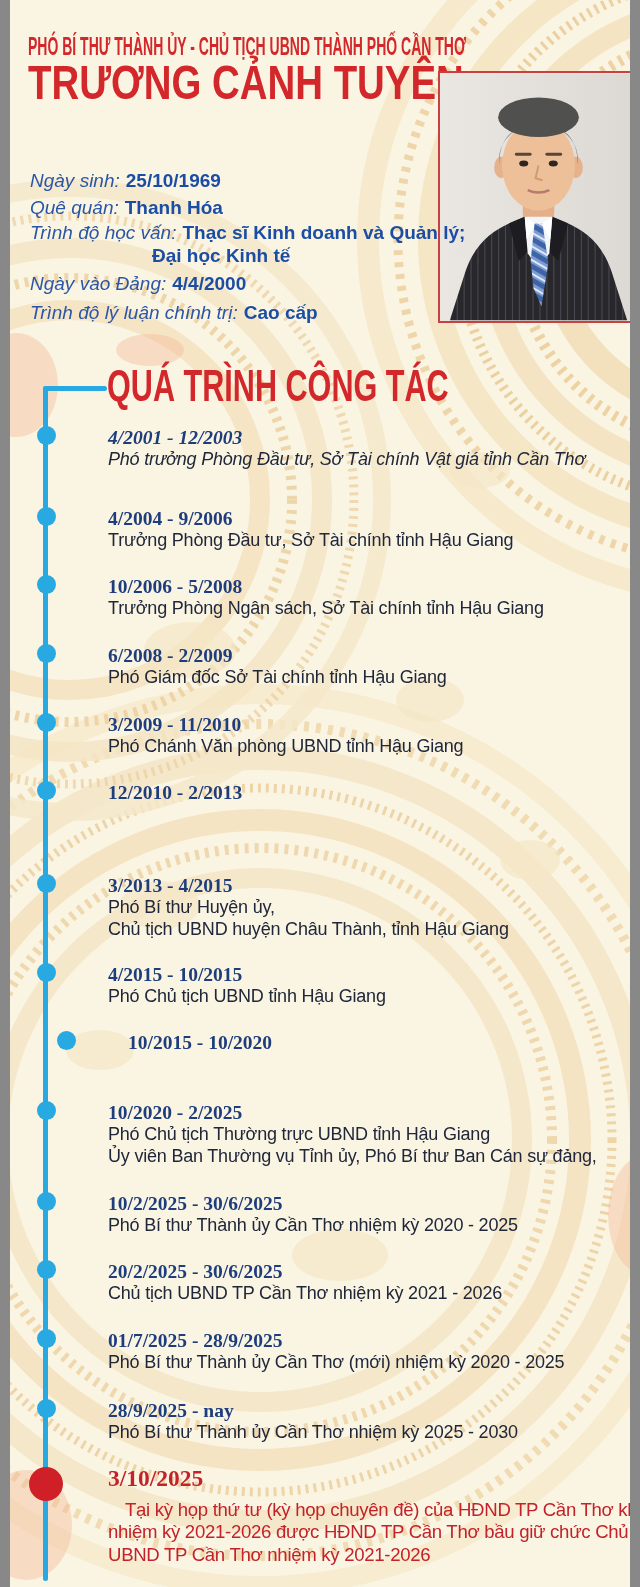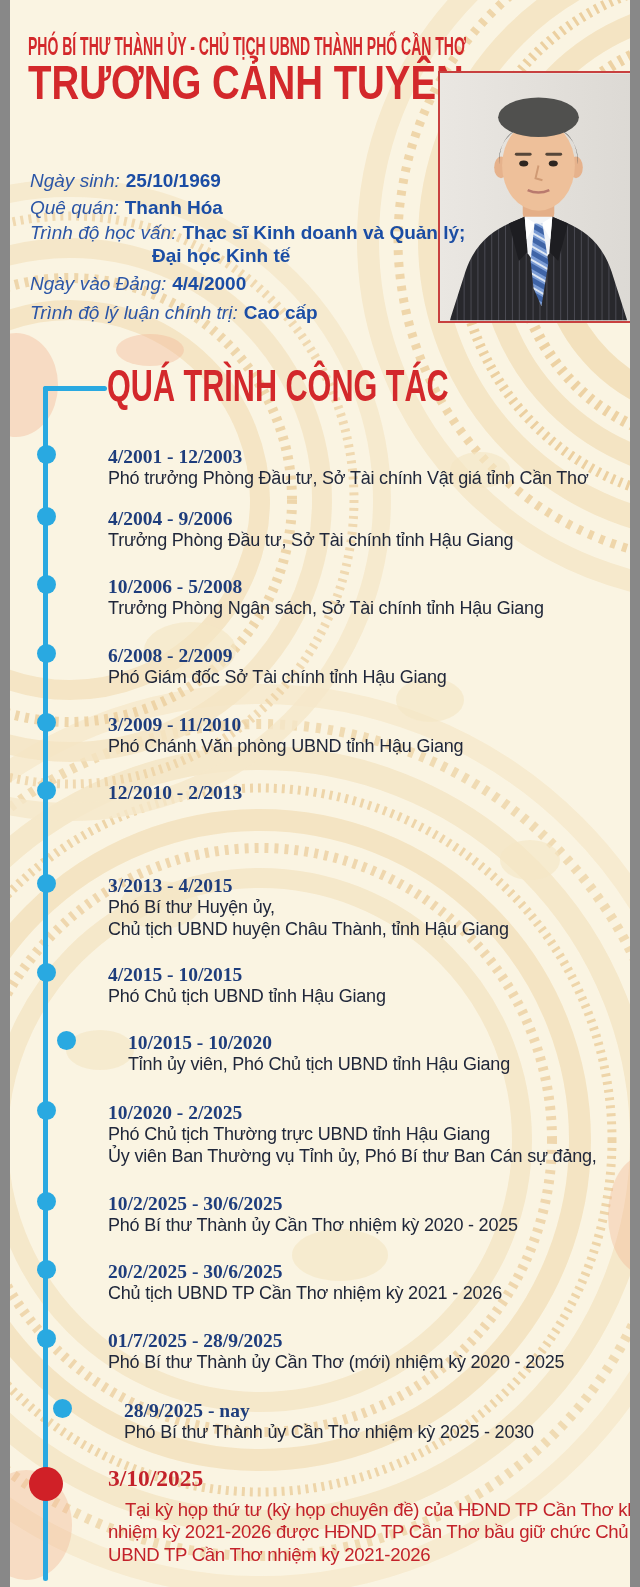--- a/index.html
+++ b/index.html
@@ -160,21 +160,21 @@
   </div>
   <div class="profile-row" style="top:301px">
     <span class="lbl">Trình độ lý luận chính trị:</span><span class="val">Cao cấp</span>
   </div>
 
   <div class="tl-hline"></div>
   <div class="tl-vline"></div>
   <div class="sec-head cond">QUÁ TRÌNH CÔNG TÁC</div>
 
   <div id="timeline">
-      <div class="entry" style="top: 446px;">
+      <div class="entry" style="top: 427px; font-style: italic;">
         <div class="dot"></div>
         <div class="period">4/2001 - 12/2003</div>
         <div class="lines">
           <div class="line">Phó trưởng Phòng Đầu tư, Sở Tài chính Vật giá tỉnh Cần Thơ</div>
         </div>
       </div>
       <div class="entry" style="top: 507.5px;">
         <div class="dot"></div>
         <div class="period">4/2004 - 9/2006</div>
         <div class="lines">
@@ -217,23 +217,20 @@
       <div class="entry" style="top: 963.5px;">
         <div class="dot"></div>
         <div class="period">4/2015 - 10/2015</div>
         <div class="lines">
           <div class="line">Phó Chủ tịch UBND tỉnh Hậu Giang</div>
         </div>
       </div>
       <div class="entry" style="top: 1032px; margin-left: 20px;">
         <div class="dot"></div>
         <div class="period">10/2015 - 10/2020</div>
-        <div class="lines">
-          <div class="line">Tỉnh ủy viên, Phó Chủ tịch UBND tỉnh Hậu Giang</div>
-        </div>
       </div>
       <div class="entry" style="top: 1102px;">
         <div class="dot"></div>
         <div class="period">10/2020 - 2/2025</div>
         <div class="lines">
           <div class="line">Phó Chủ tịch Thường trực UBND tỉnh Hậu Giang</div>
           <div class="line">Ủy viên Ban Thường vụ Tỉnh ủy, Phó Bí thư Ban Cán sự đảng,</div>
         </div>
       </div>
       <div class="entry" style="top: 1193px;">
@@ -250,21 +247,21 @@
           <div class="line">Chủ tịch UBND TP Cần Thơ nhiệm kỳ 2021 - 2026</div>
         </div>
       </div>
       <div class="entry" style="top: 1330px;">
         <div class="dot"></div>
         <div class="period">01/7/2025 - 28/9/2025</div>
         <div class="lines">
           <div class="line">Phó Bí thư Thành ủy Cần Thơ (mới) nhiệm kỳ 2020 - 2025</div>
         </div>
       </div>
-      <div class="entry" style="top: 1399.5px; margin-left: 16px;">
+      <div class="entry" style="top: 1399.5px;">
         <div class="dot"></div>
         <div class="period">28/9/2025 - nay</div>
         <div class="lines">
           <div class="line">Phó Bí thư Thành ủy Cần Thơ nhiệm kỳ 2025 - 2030</div>
         </div>
       </div>
       <div class="entry hl" style="top: 1465px;">
         <div class="dot"></div>
         <div class="period">3/10/2025</div>
         <div class="lines">

